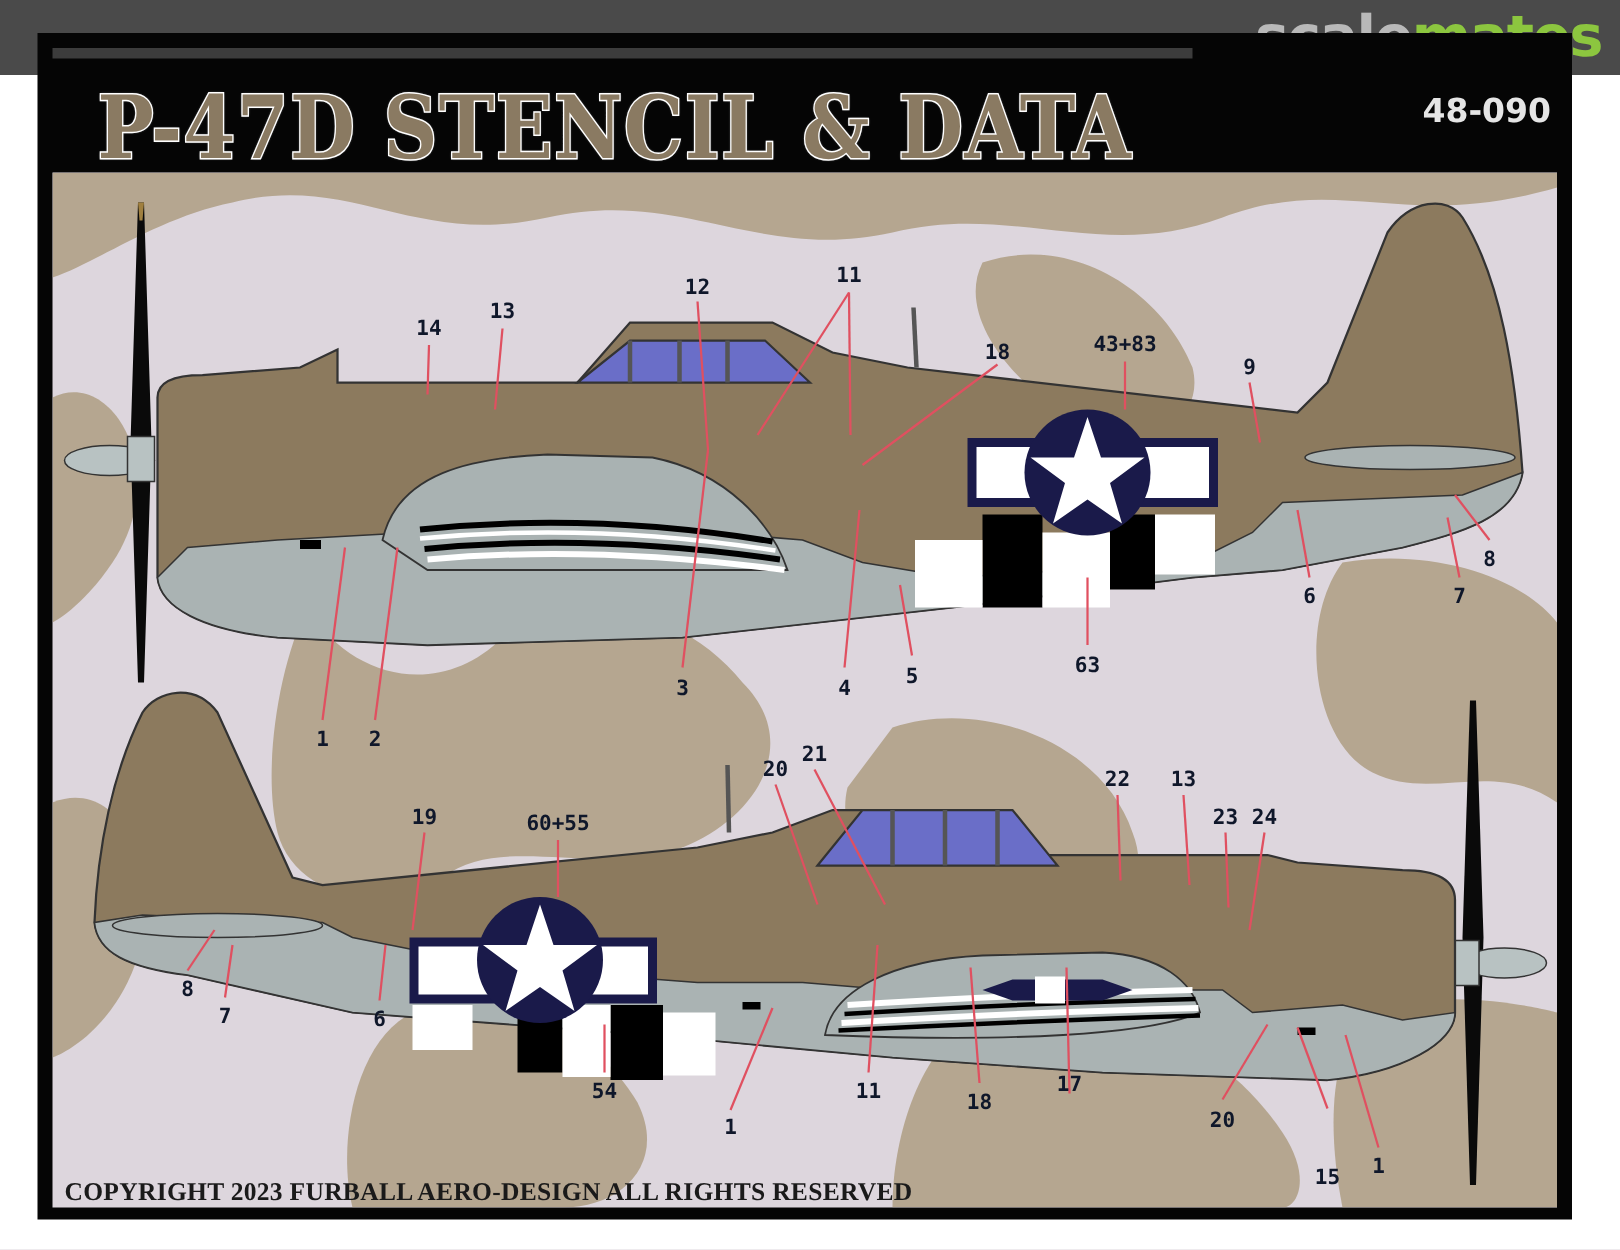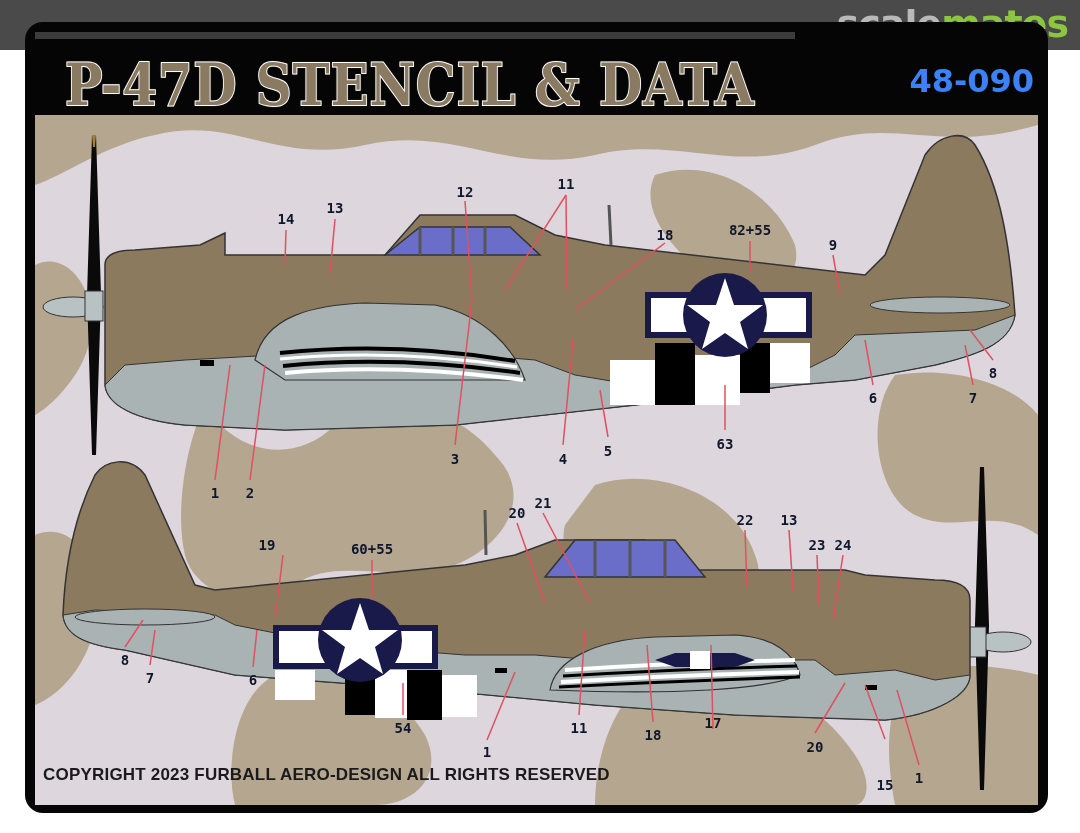--- a/index.html
+++ b/index.html
@@ -11,46 +11,45 @@
   .topbar { position:absolute; left:0; top:0; width:1080px; height:50px; background:#4a4a4a; }
   .watermark {
     position:absolute; right:12px; top:2px; font-family:"DejaVu Sans", sans-serif;
     font-weight:bold; font-size:38px; letter-spacing:-1px; line-height:44px;
   }
   .watermark .w1 { color:#b9b9b9; }
   .watermark .w2 { color:#8cc63f; }
   .card {
     position:absolute; left:25px; top:22px; width:1023px; height:791px;
     background:#050505;
-    border-radius:18px;
   }
   .card-stripe { position:absolute; left:10px; top:10px; width:760px; height:7px; background:#3c3c3c; }
   .title {
     position:absolute; left:40px; top:28px;
     font-family:"DejaVu Serif", serif; font-weight:bold; font-size:58px; line-height:70px;
     color:#8a7a62; letter-spacing:1px; transform:scaleX(0.86); transform-origin:left center;
     -webkit-text-stroke:2px #ffffff; paint-order:stroke fill;
     text-shadow: 0 0 2px #fff;
   }
   .code {
-    position:absolute; right:14px; top:40px; color:#3b82f6;
-    font-family:"DejaVu Sans", sans-serif; font-weight:bold; font-size:32px;
+    position:absolute; right:14px; top:40px; color:#e5e5e5;
+    font-family:"DejaVu Sans", sans-serif; font-weight:bold; font-size:22px;
   }
   .art {
     position:absolute; left:10px; top:93px; width:1003px; height:690px; overflow:hidden;
     background:#ddd6dd;
   }
   .art svg { position:absolute; left:0; top:0; }
   .label {
     position:absolute; font-family:"DejaVu Sans Mono", monospace; font-weight:bold;
     font-size:14px; color:#0f172a; transform:translateX(-50%); white-space:nowrap;
   }
   .copyright {
-    position:absolute; left:8px; bottom:20px;
-    font-family:Liberation Sans, sans-serif; font-weight:bold; font-size:17px; color:#1a1a1a;
+    position:absolute; left:8px; bottom:0;
+    font-family:Liberation Serif, serif; font-weight:bold; font-size:17px; color:#1a1a1a;
     letter-spacing:0.2px;
   }
 </style>
 </head>
 <body>
 
 <div class="topbar"></div>
 <div class="watermark">
   <span class="w1">scale</span><span class="w2">mates</span>
 </div>
@@ -205,24 +204,24 @@
     <div class="label" style="left:573px;top:328px">5</div>
     <div class="label" style="left:838px;top:275px">6</div>
     <div class="label" style="left:938px;top:275px">7</div>
     <div class="label" style="left:958px;top:250px">8</div>
     <div class="label" style="left:798px;top:122px">9</div>
     <div class="label" style="left:630px;top:112px">18</div>
     <div class="label" style="left:531px;top:61px">11</div>
     <div class="label" style="left:430px;top:69px">12</div>
     <div class="label" style="left:300px;top:85px">13</div>
     <div class="label" style="left:251px;top:96px">14</div>
-    <div class="label" style="left:715px;top:107px">82+55</div>
+    <div class="label" style="left:715px;top:107px">43+83</div>
     <div class="label" style="left:690px;top:321px">63</div>
 
-    <div class="label" style="left:232px;top:422px">19</div>
+    <div class="label" style="left:248px;top:422px">19</div>
     <div class="label" style="left:337px;top:426px">60+55</div>
     <div class="label" style="left:482px;top:390px">20</div>
     <div class="label" style="left:508px;top:380px">21</div>
     <div class="label" style="left:710px;top:397px">22</div>
     <div class="label" style="left:754px;top:397px">13</div>
     <div class="label" style="left:782px;top:422px">23</div>
     <div class="label" style="left:808px;top:422px">24</div>
     <div class="label" style="left:90px;top:537px">8</div>
     <div class="label" style="left:115px;top:555px">7</div>
     <div class="label" style="left:218px;top:557px">6</div>

